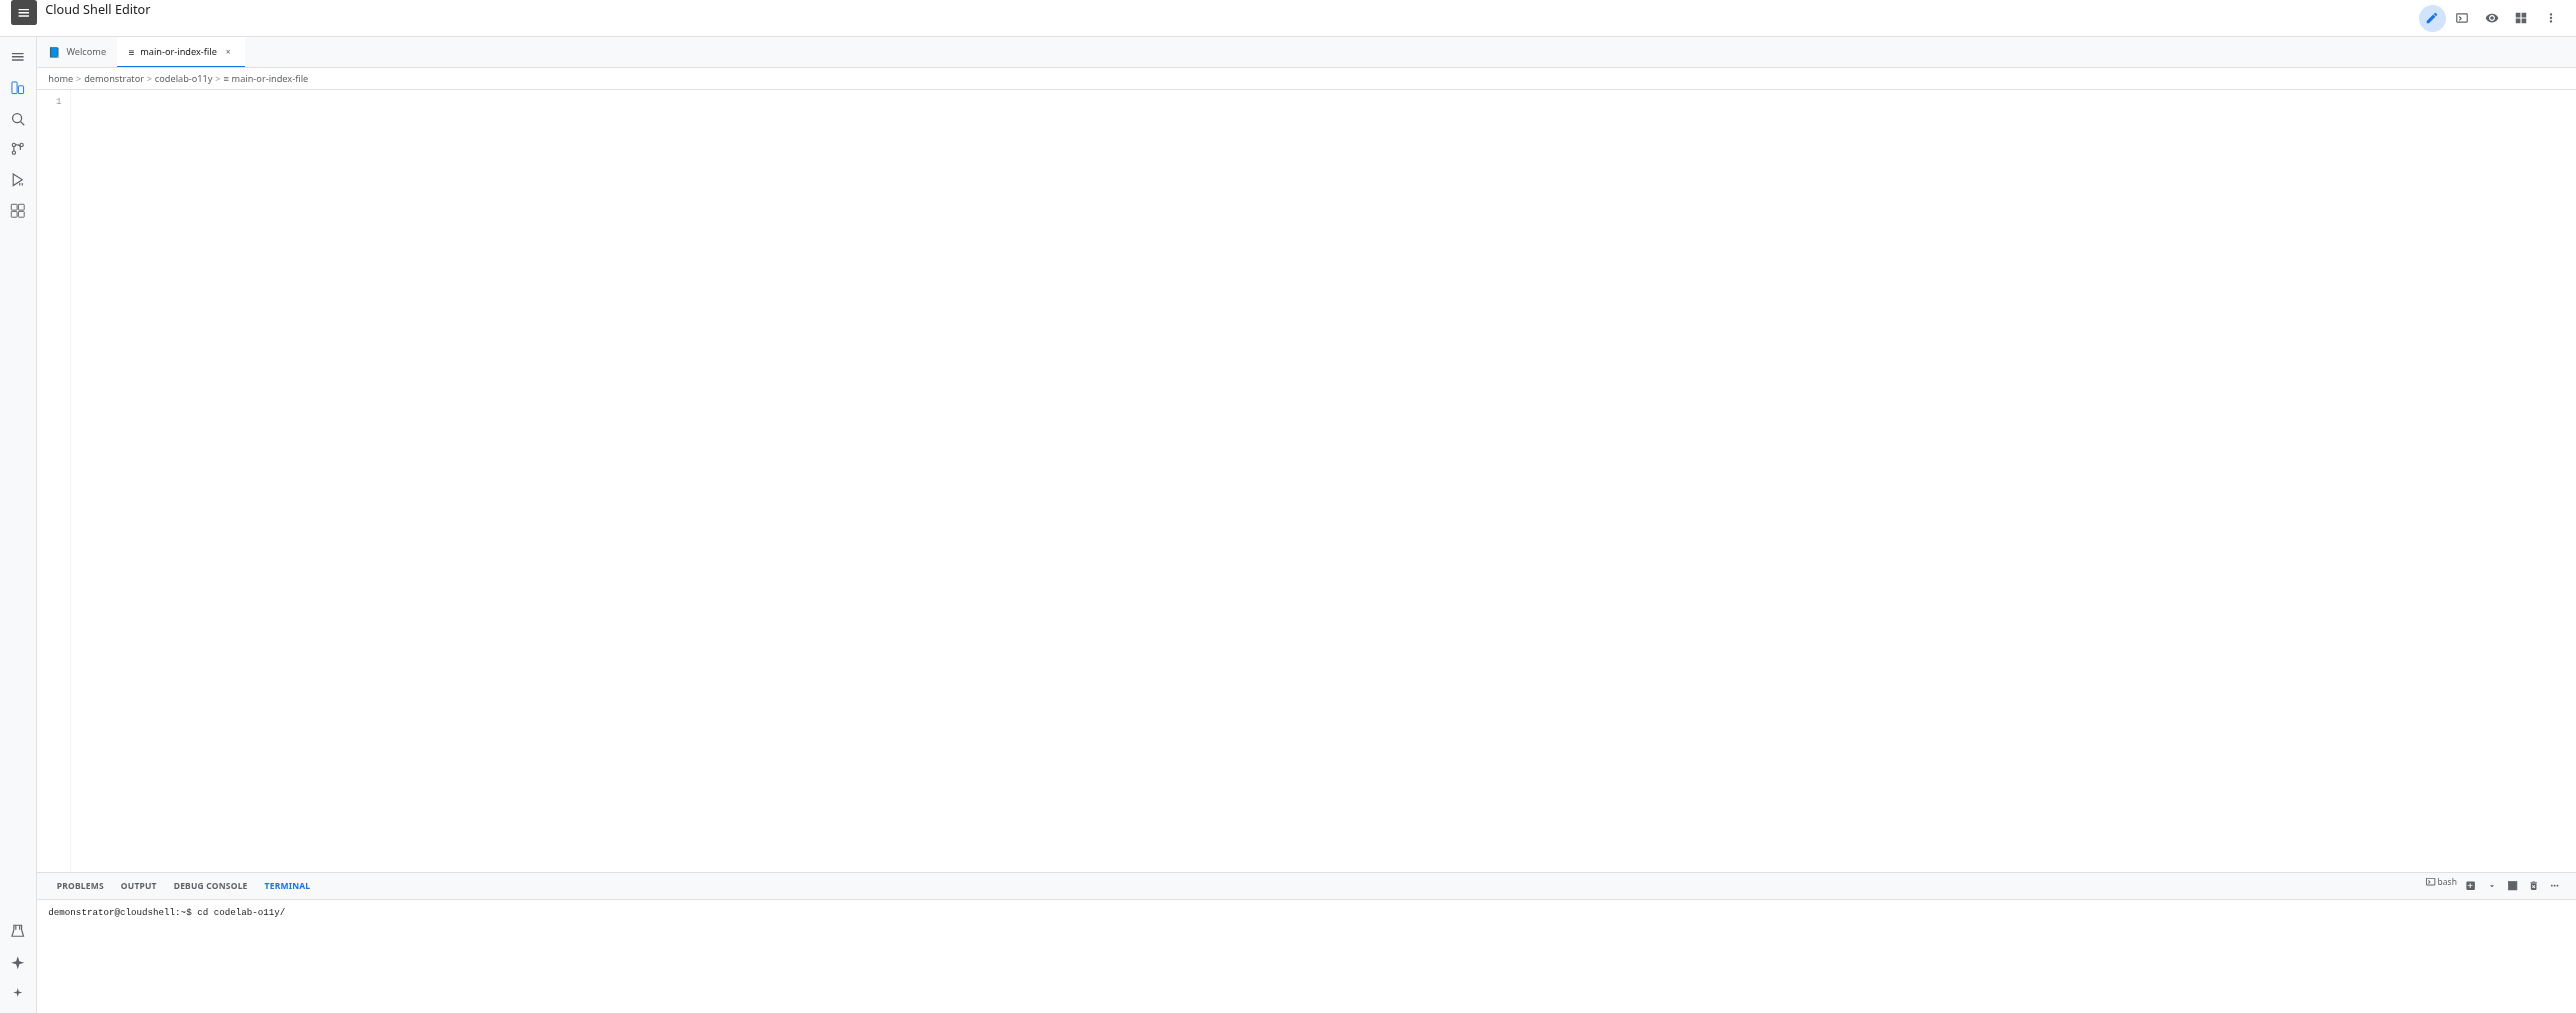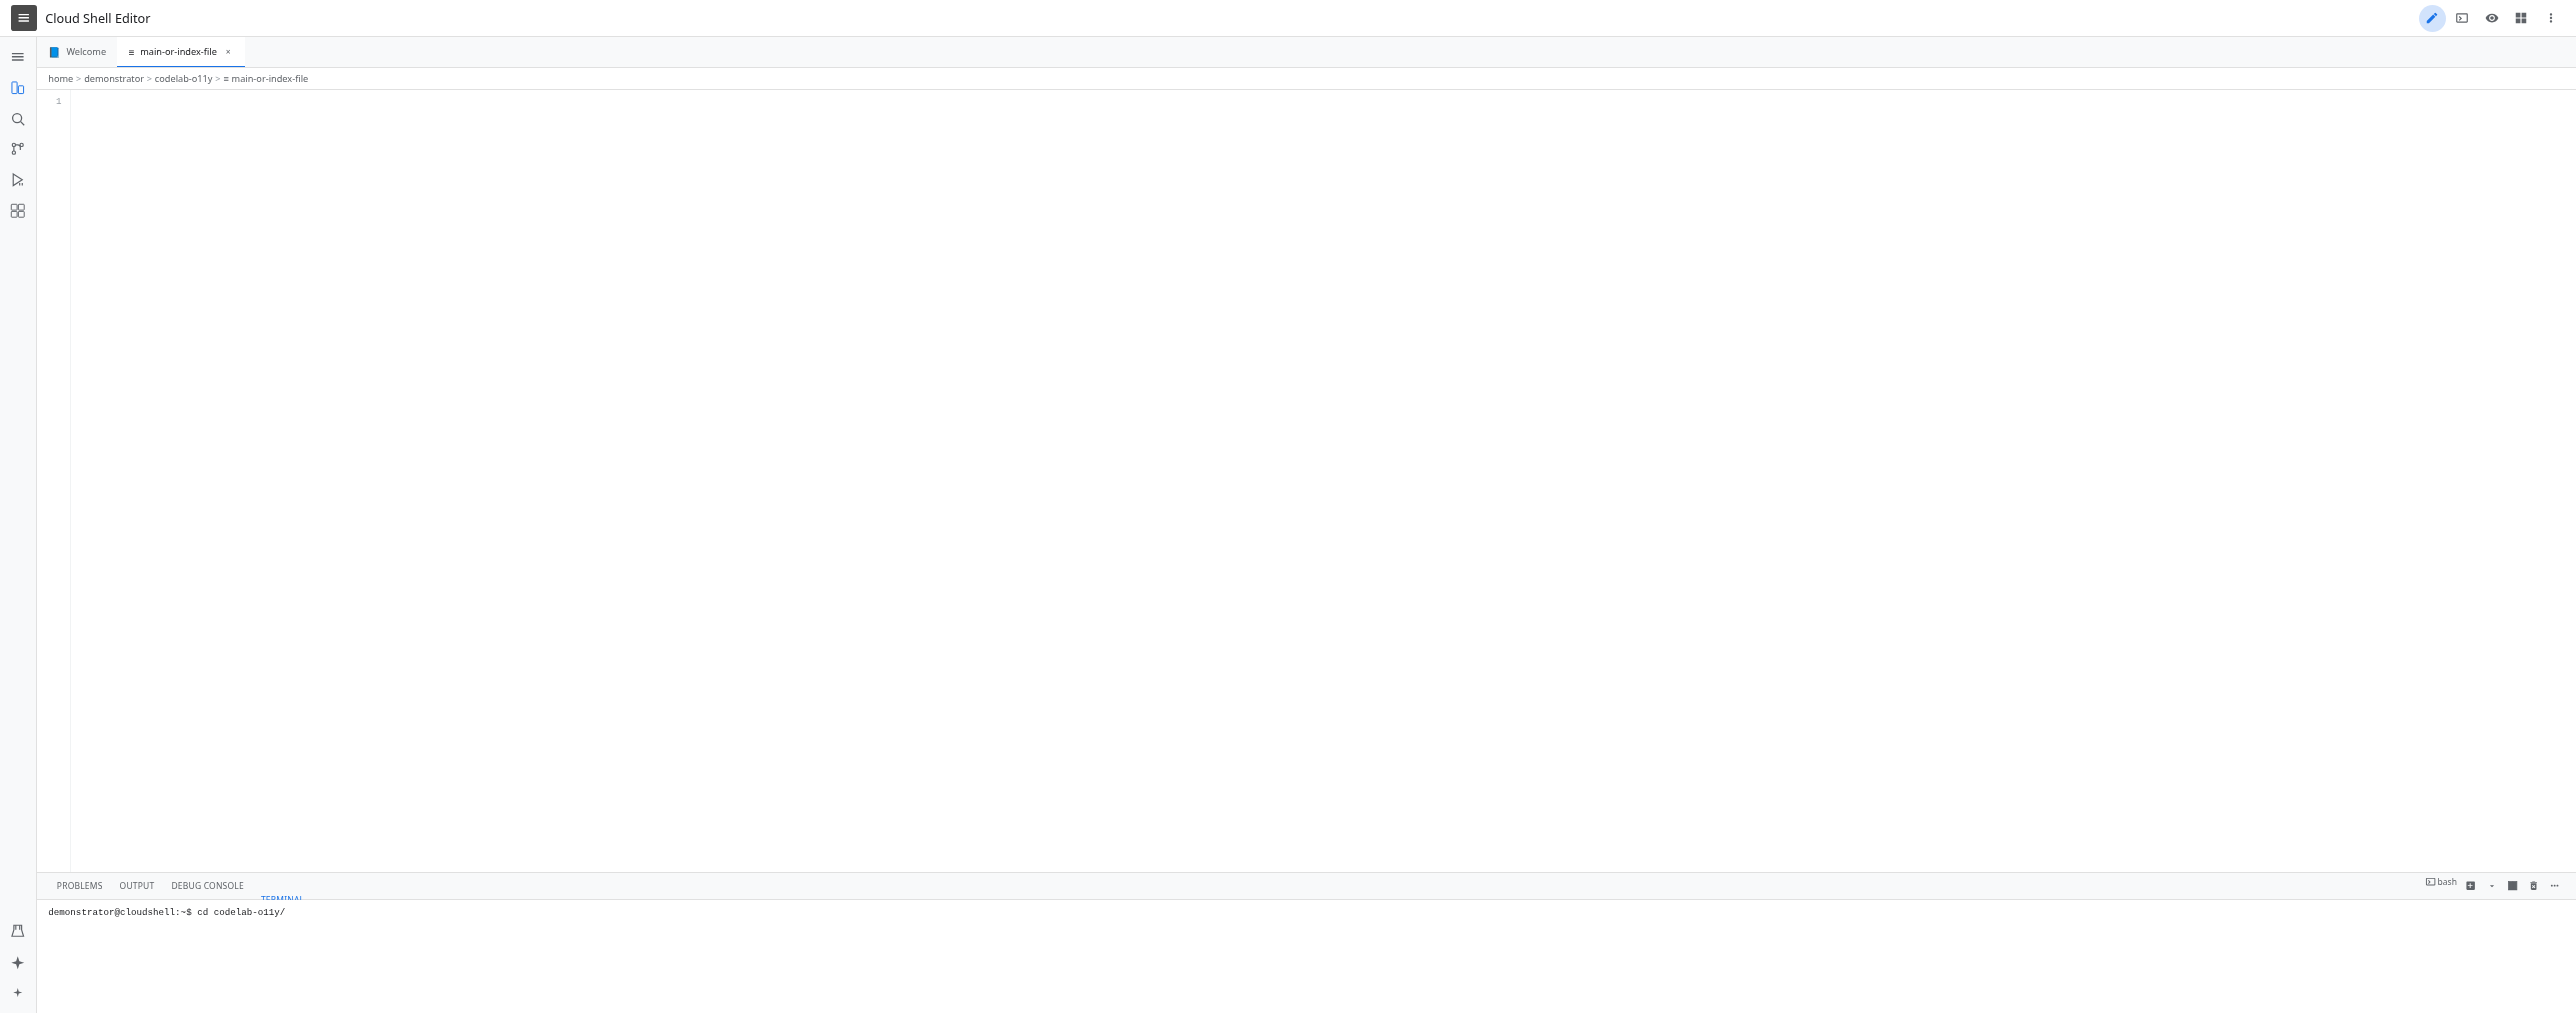--- a/index.html
+++ b/index.html
@@ -9,21 +9,20 @@
       width: 100vw;
       height: 100vh;
       overflow: hidden;
       display: flex;
       flex-direction: column;
     }
 
     
     .header {
       display: flex;
-      align-items: center;
       padding: 0 11.3px;
       height: 37px;
       background: #fff;
       border-bottom: 0.7px solid #e0e0e0;
       flex-shrink: 0;
     }
     .header-logo {
       width: 25.4px;
       height: 25.4px;
       background: #4a4a4a;
@@ -229,27 +228,26 @@
     .panel-tab {
       padding: 0 8.5px;
       height: 39px;
       display: flex;
       align-items: center;
       font-size: 8.5px;
       color: #5f6368;
       cursor: pointer;
       border-bottom: 1.4px solid transparent;
       text-transform: uppercase;
-      font-weight: 400;
+      font-weight: 700;
       letter-spacing: 0.2px;
     }
     .panel-tab.active {
       color: #1a73e8;
       border-bottom: 1.4px solid #1a73e8;
-      align-items: flex-end;
     }
     .panel-actions {
       margin-left: auto;
       display: flex;
       gap: 1px;
     }
     .panel-action-btn {
       width: 20px;
       height: 20px;
       display: flex;

